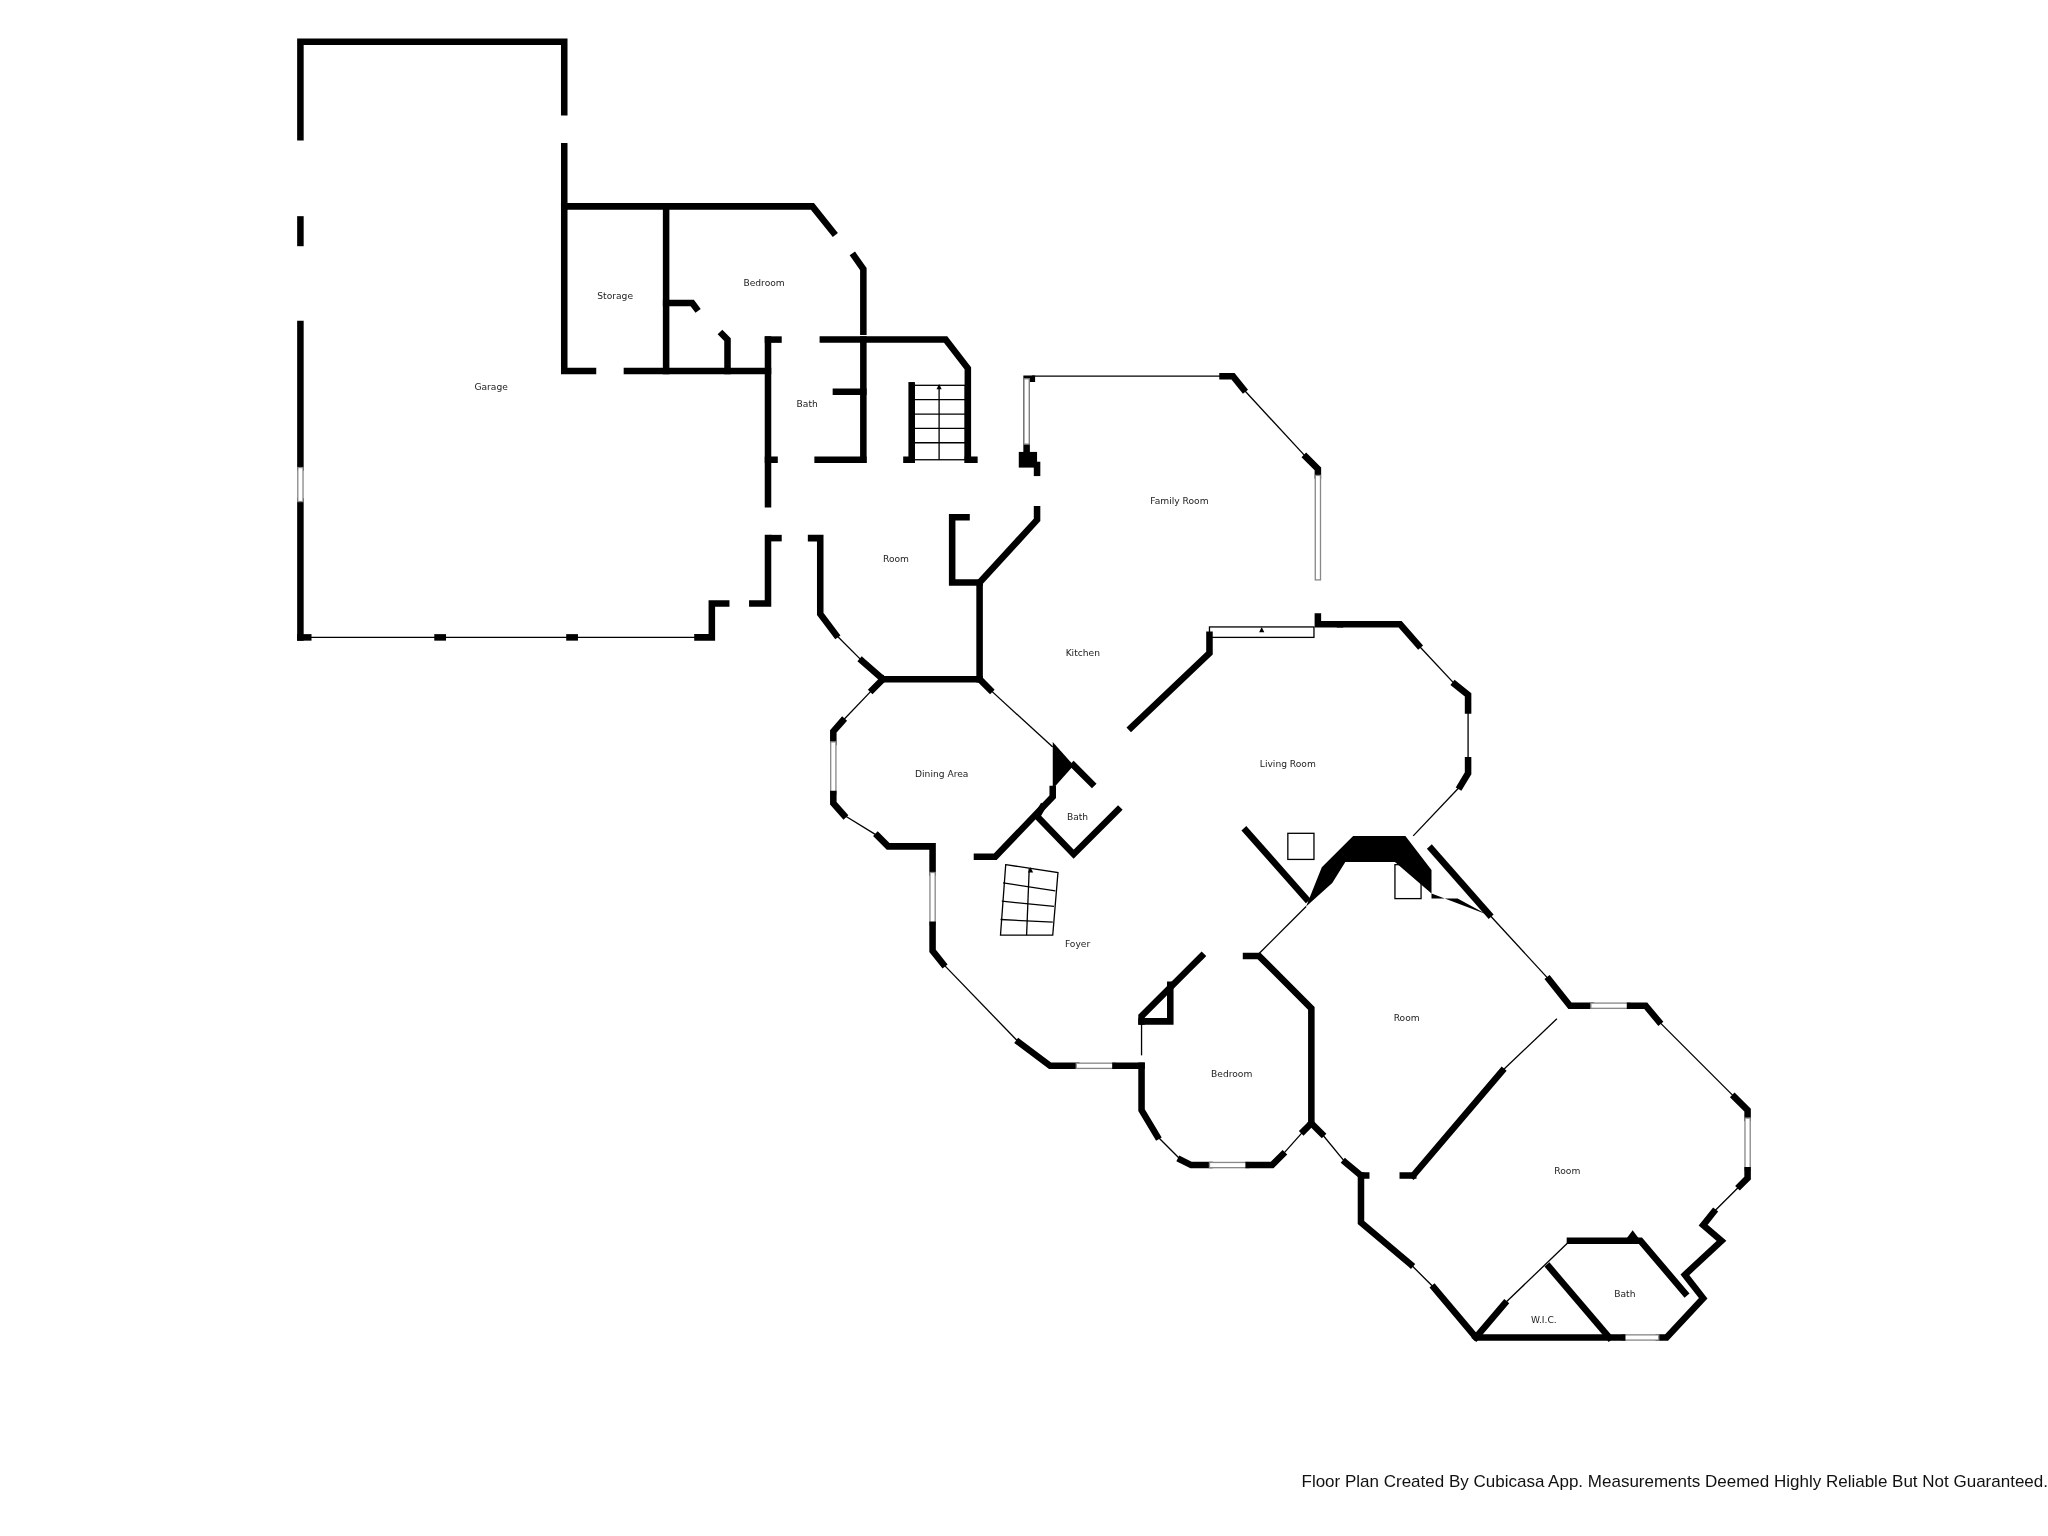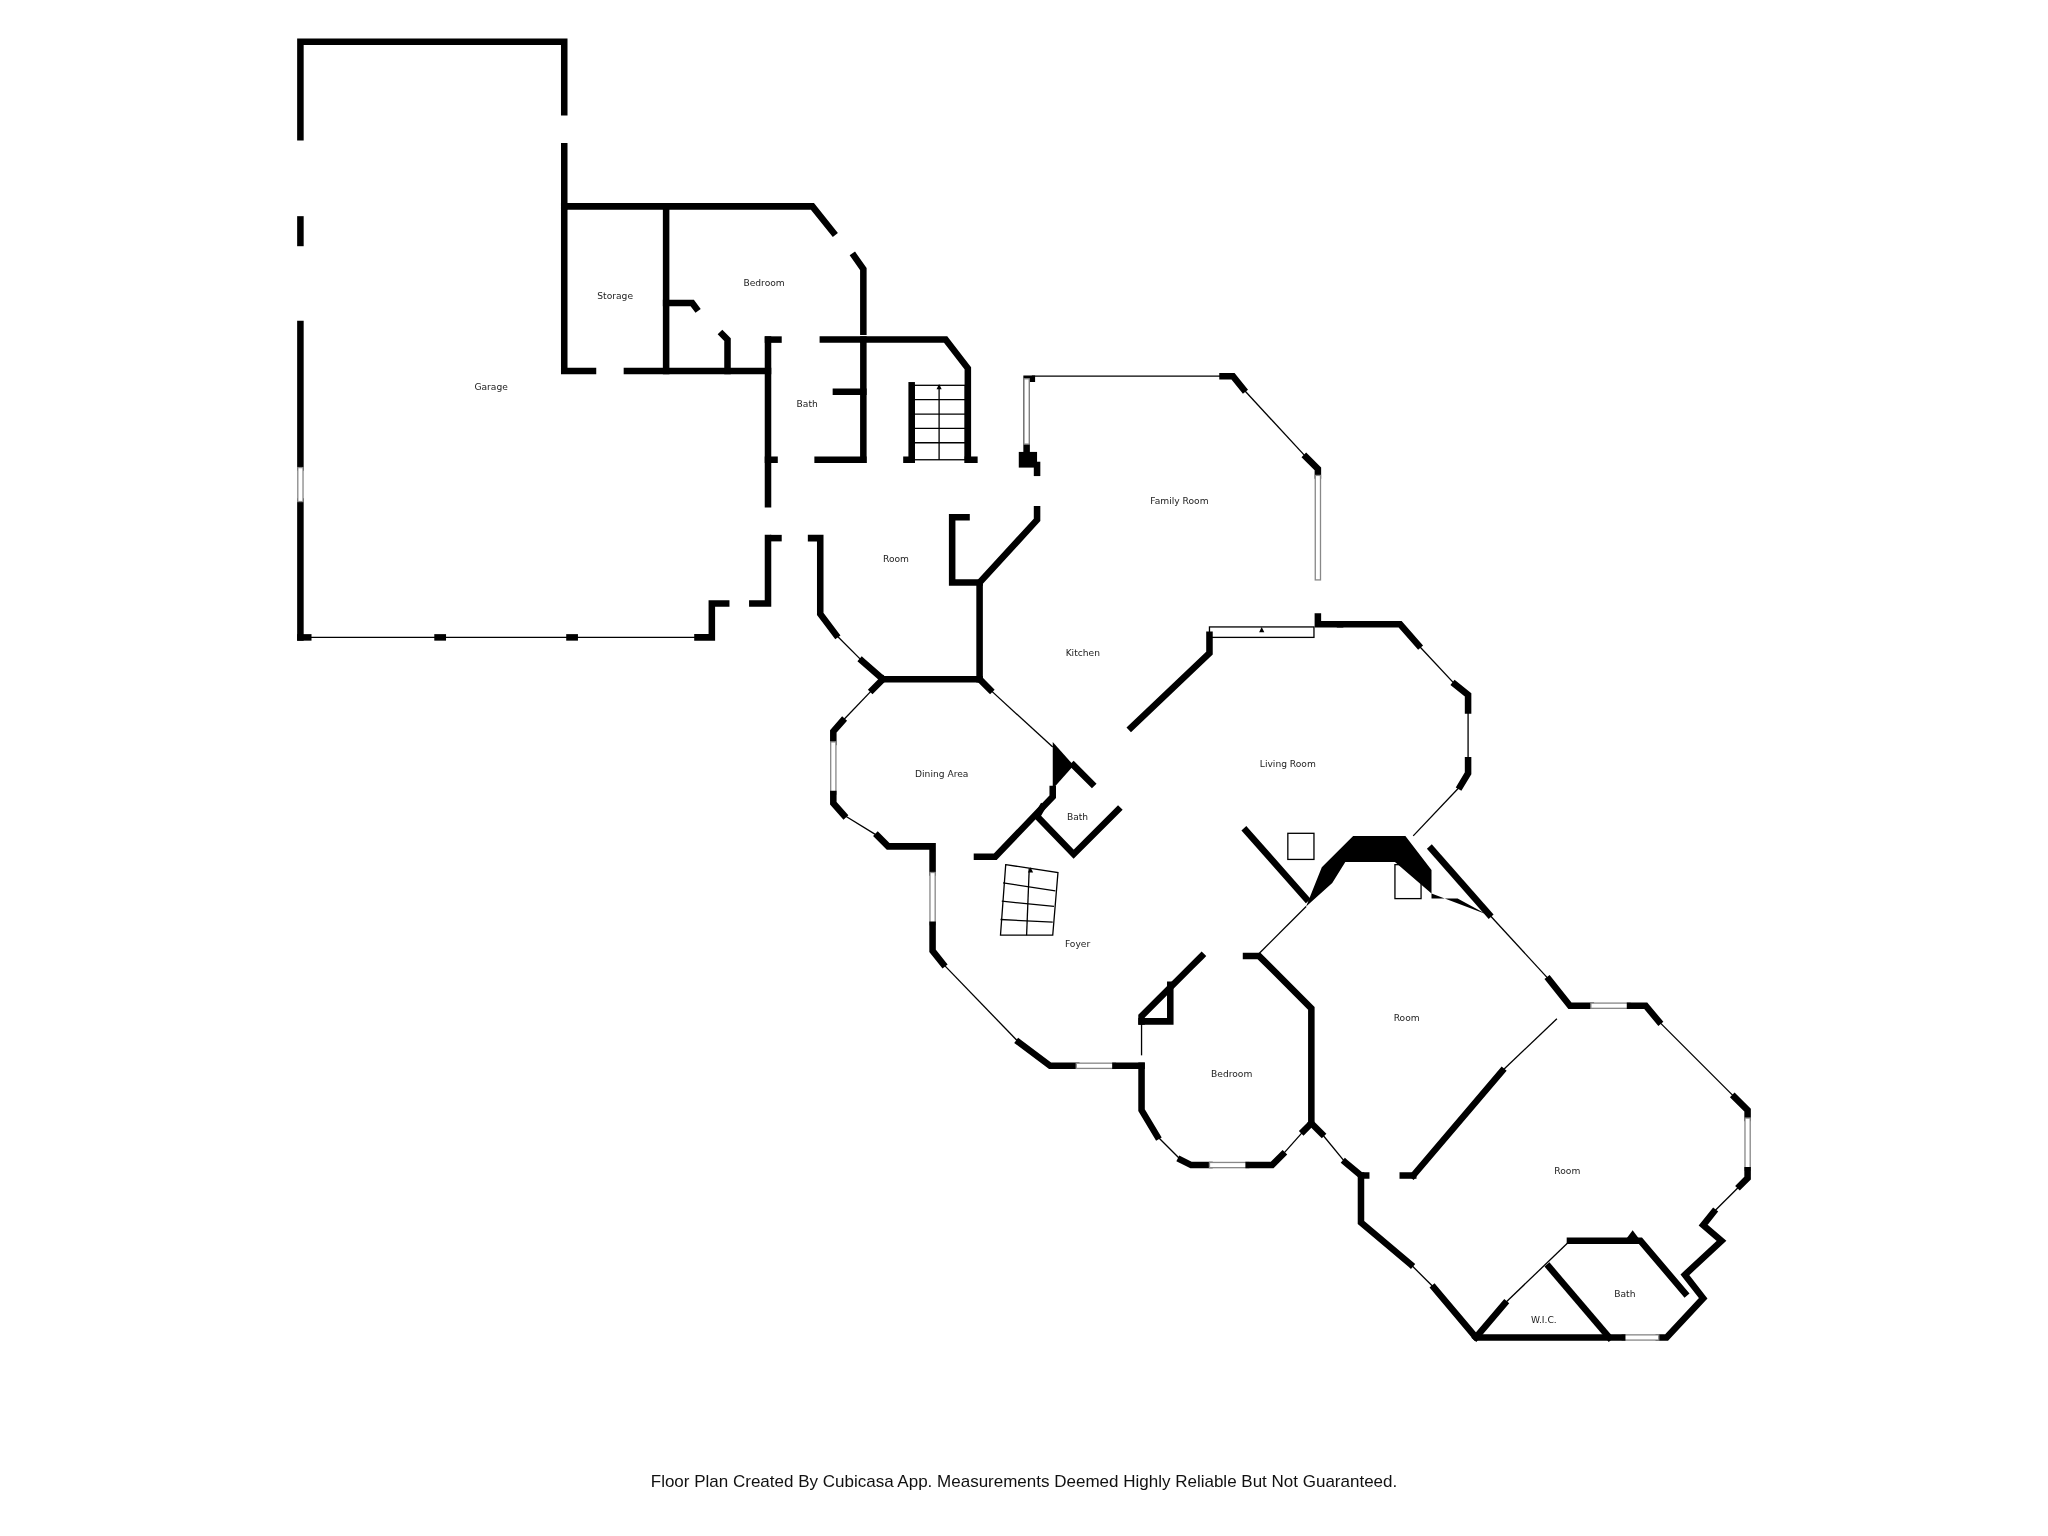--- a/index.html
+++ b/index.html
@@ -3,21 +3,21 @@
 <meta charset="utf-8">
 <style>
   html, body { margin:0; padding:0; background:#ffffff; }
   body { width:2048px; height:1536px; position:relative; overflow:hidden; font-family:"DejaVu Sans", sans-serif; }
   #plan { position:absolute; left:0; top:0; width:2048px; height:1536px; }
   .wall { stroke:#000; stroke-width:5; fill:none; stroke-linecap:square; stroke-linejoin:miter; }
   .thin { stroke:#000; stroke-width:1; fill:none; }
   .win { stroke:#888; stroke-width:1; fill:#fff; }
   .solid { fill:#000; stroke:none; }
   .lbl { font-family:"DejaVu Sans", sans-serif; font-size:7px; fill:#222; text-anchor:middle; dominant-baseline:middle; }
-  .footer { position:absolute; left:0; width:2048px; top:1472px; text-align:center; font-family:"Liberation Sans", sans-serif; font-size:17px; color:#111; }
+  .footer { position:absolute; left:0; width:2048px; top:1472px; text-align:right; font-family:"Liberation Sans", sans-serif; font-size:17px; color:#111; }
 </style>
 </head>
 <body>
 
 <svg id="plan" viewBox="0 0 1568 1176" preserveAspectRatio="none">
 
   <g>
     <polyline class="wall" points="230,105 230,32 432,32 432,86"></polyline>
     <line class="wall" x1="432" y1="112" x2="432" y2="158"></line>
     <line class="wall" x1="230" y1="168" x2="230" y2="186"></line>

